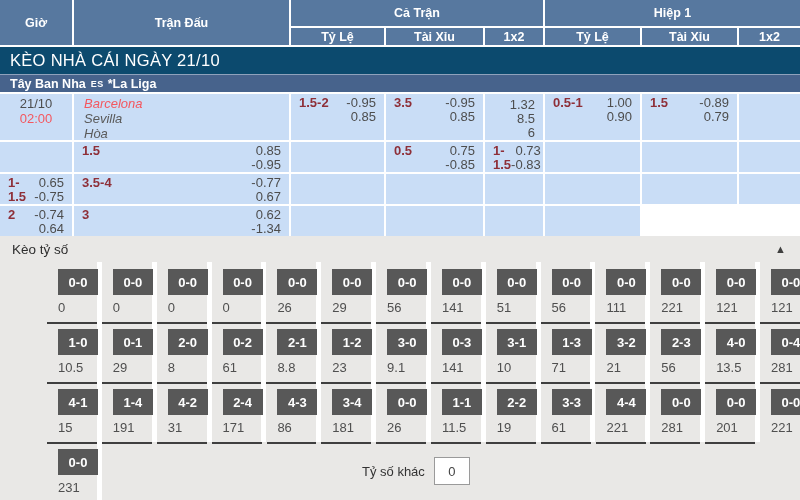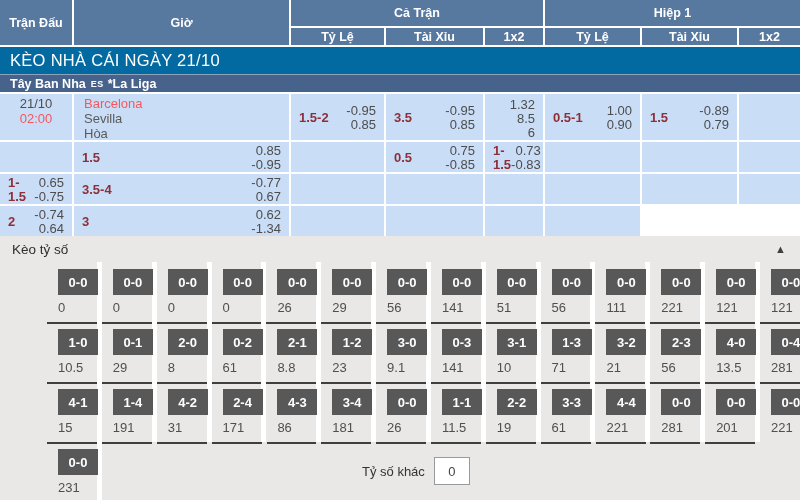--- a/index.html
+++ b/index.html
@@ -16,44 +16,44 @@
     gap:2px; background:#ffffff;
   }
   .hdr-cell {
     background:#57789f; color:#ffffff; font-weight:bold; font-size:12.5px;
     display:flex; align-items:center; justify-content:center;
   }
   .rowspan2 { grid-row:1 / 3; }
   .colspan3 { grid-column:span 3; }
 
   .title-bar {
-    height:27px; margin-top:2px; background:#0369a1; color:#ffffff;
+    height:27px; margin-top:2px; background:#0c4a6e; color:#ffffff;
     display:flex; align-items:center; padding-left:10px;
     font-size:16.5px; letter-spacing:0.3px;
   }
   .league-bar {
     height:17px; background:#47638c; color:#ffffff; font-weight:bold;
     font-size:12.5px; display:flex; align-items:center; padding-left:10px;
     border-top:1px solid #8fa2bc; margin-bottom:2px;
   }
   .league-bar .cc { font-size:9px; margin:0 4px 0 5px; letter-spacing:0.5px; }
 
   
   .body-grid {
     display:grid;
     grid-template-columns:72px 215px 93px 97px 58px 95px 95px 61px;
     grid-template-rows:46px 30px 30px 30px;
     gap:2px; background:#ffffff;
   }
   .cell { background:#c9ddf6; overflow:hidden; box-sizing:border-box; }
   .time-cell { text-align:center; padding-top:2px; line-height:15px; color:#4d4d4d; }
   .time-red { color:#f4575f; }
-  .match-cell { padding:2px 0 0 10px; line-height:15px; color:#5a5a5a; }
+  .match-cell { padding:2px 0 0 10px; line-height:15px; color:#5a5a5a;font-style:italic; }
   .team-home { color:#f4575f; }
-  .odds-cell { display:flex; justify-content:space-between; padding:2px 8px 0 8px; line-height:14px;align-items:center; }
+  .odds-cell { display:flex; justify-content:space-between; padding:2px 8px 0 8px; line-height:14px; }
   .hline { color:#8e2f38; font-weight:bold; }
   .vals { text-align:right; color:#4d4d4d; }
   .x12-cell { display:flex; flex-direction:column; align-items:flex-end; padding:2px 8px 0 0; line-height:14px; color:#4d4d4d;justify-content:flex-end; }
 
   
   .score-section { background:#e9e8e6; height:264px; box-sizing:border-box; }
   .score-header {
     height:26px; display:flex; align-items:center; justify-content:space-between;
     padding:0 14px 0 12px; color:#2e2e2e; font-size:13.5px;
   }
@@ -83,22 +83,22 @@
   }
   .other-input {
     width:30px; height:24px; margin-left:9px; border:1px solid #9a9a9a; background:#ffffff;
     text-align:center; font-family:"Liberation Sans",sans-serif; font-size:13px; color:#444444;
   }
 </style>
 </head>
 <body>
 
 <div class="hdr-grid">
+  <div class="hdr-cell rowspan2">Giờ</div>
   <div class="hdr-cell rowspan2">Trận Đấu</div>
-  <div class="hdr-cell rowspan2">Giờ</div>
   <div class="hdr-cell colspan3">Cả Trận</div>
   <div class="hdr-cell colspan3">Hiệp 1</div>
   <div class="hdr-cell">Tỷ Lệ</div>
   <div class="hdr-cell">Tài Xỉu</div>
   <div class="hdr-cell">1x2</div>
   <div class="hdr-cell">Tỷ Lệ</div>
   <div class="hdr-cell">Tài Xỉu</div>
   <div class="hdr-cell">1x2</div>
 </div>
 

